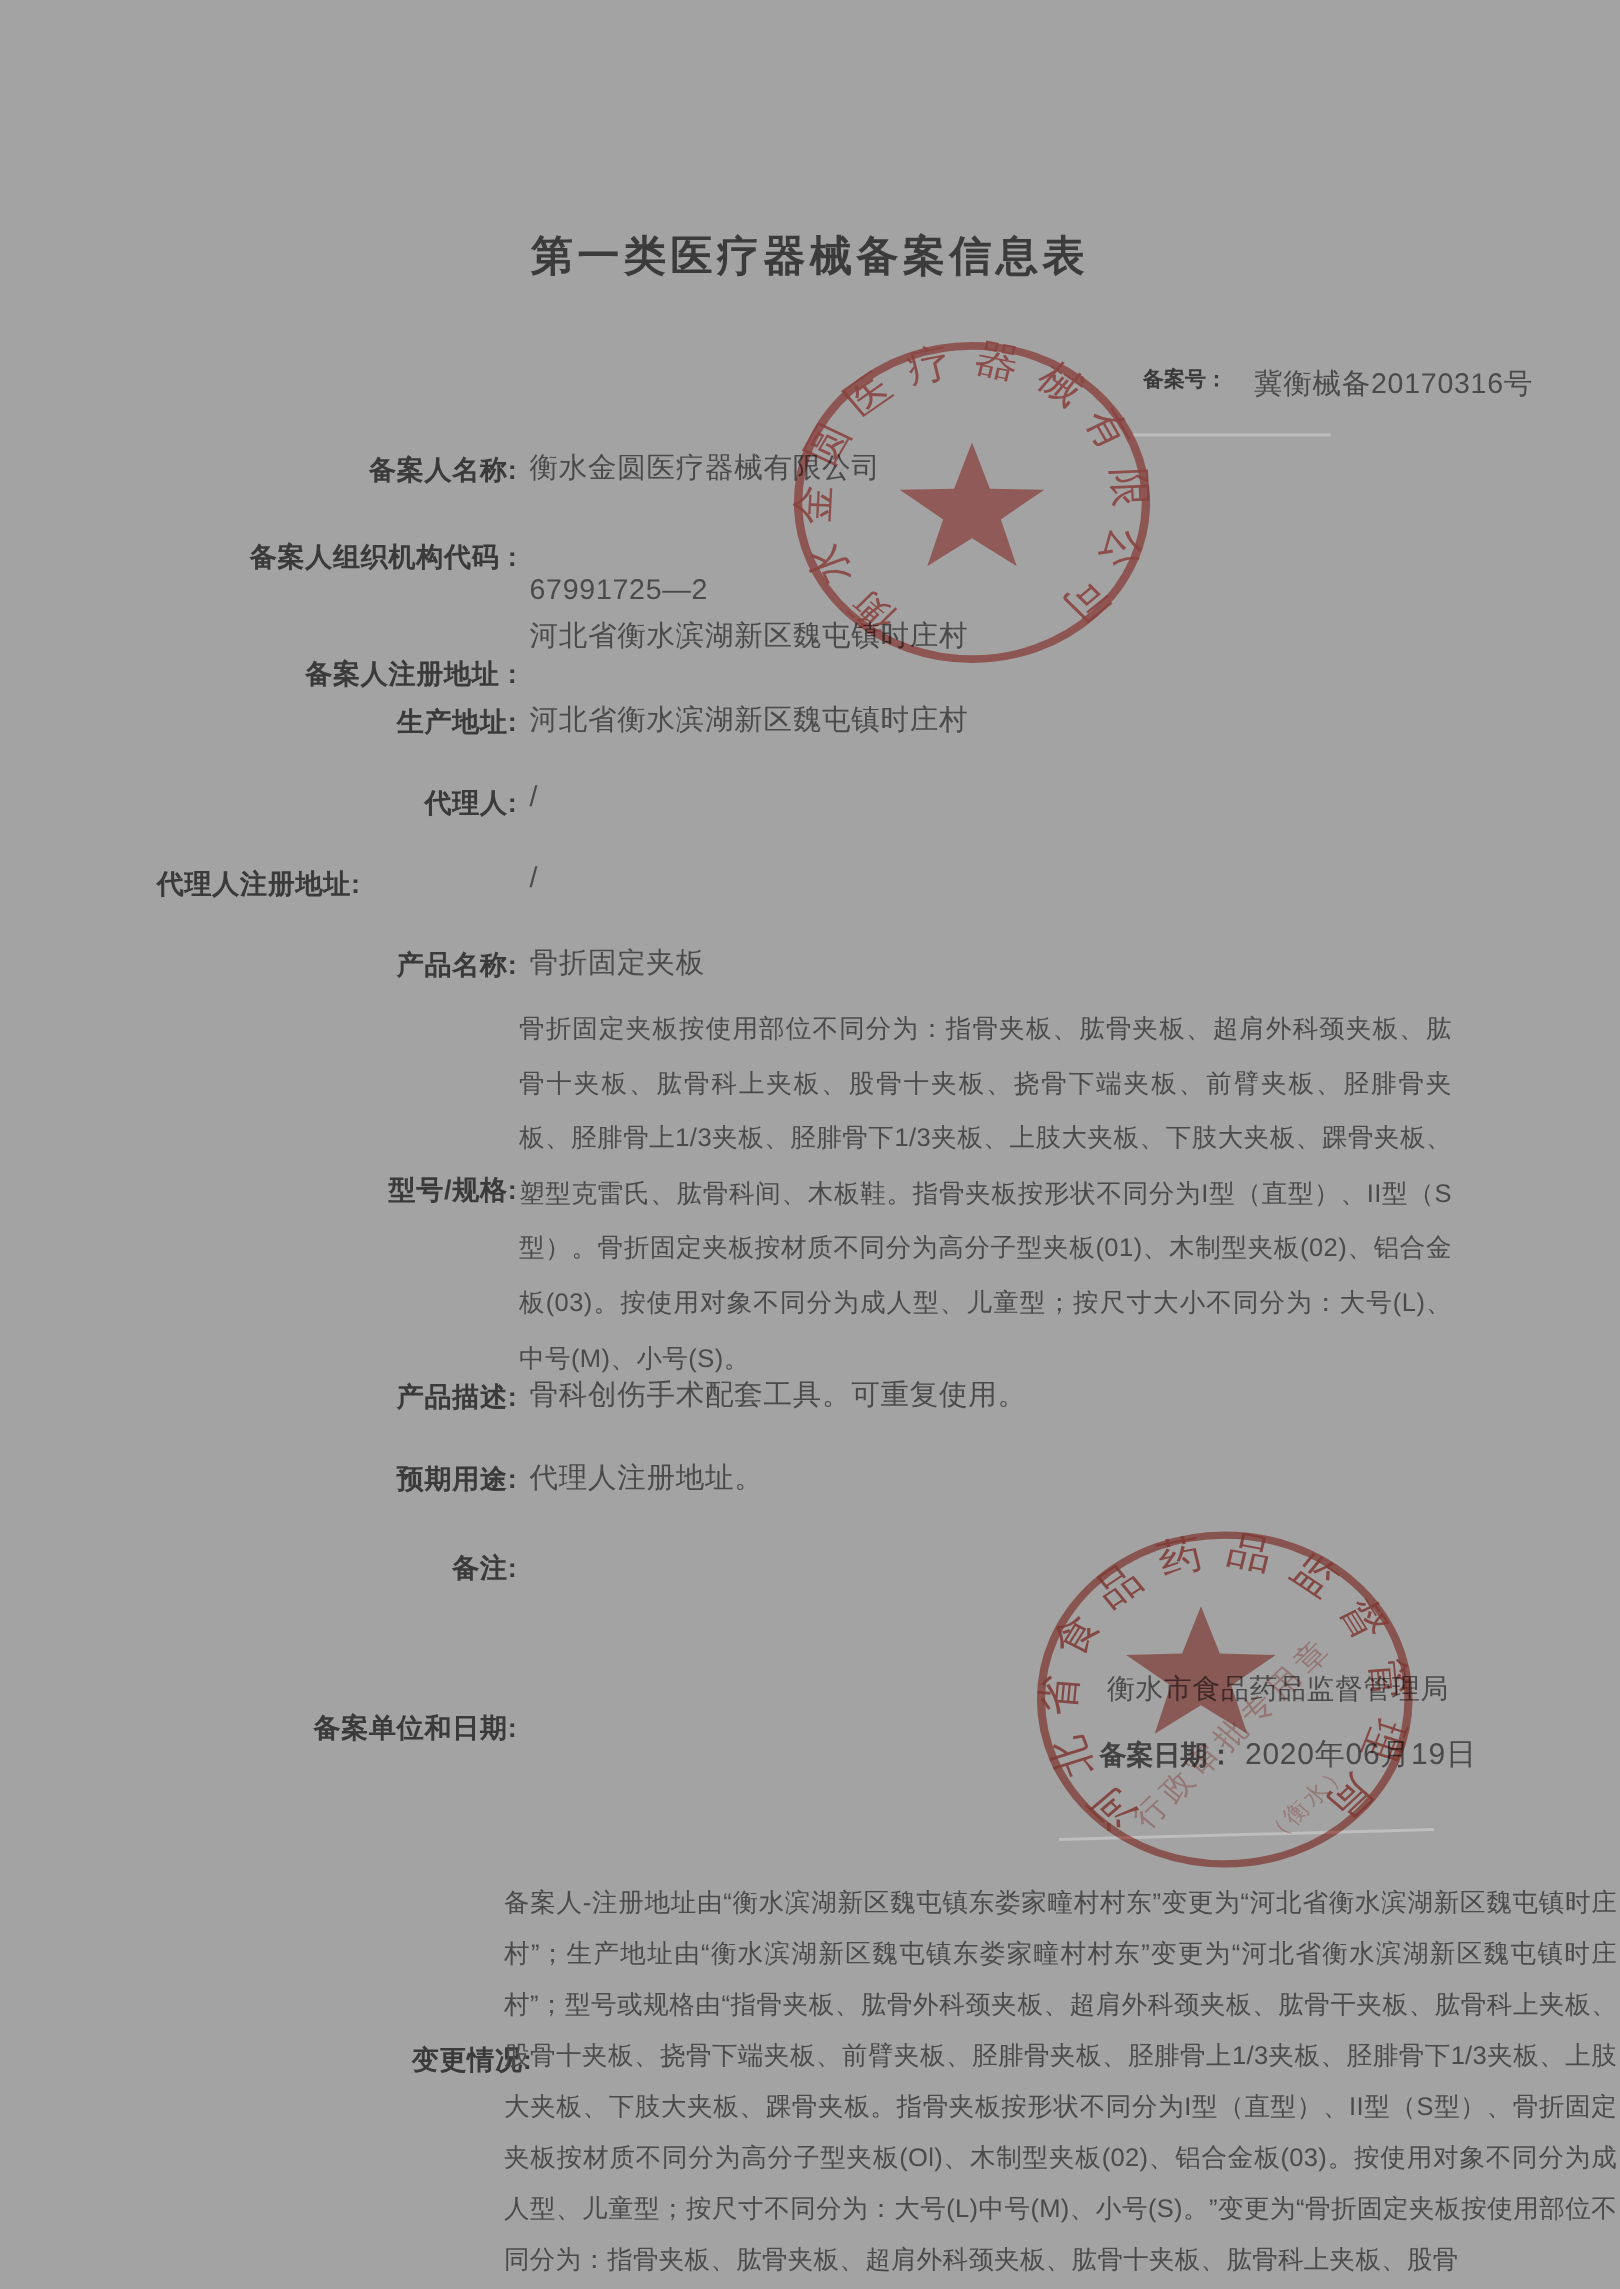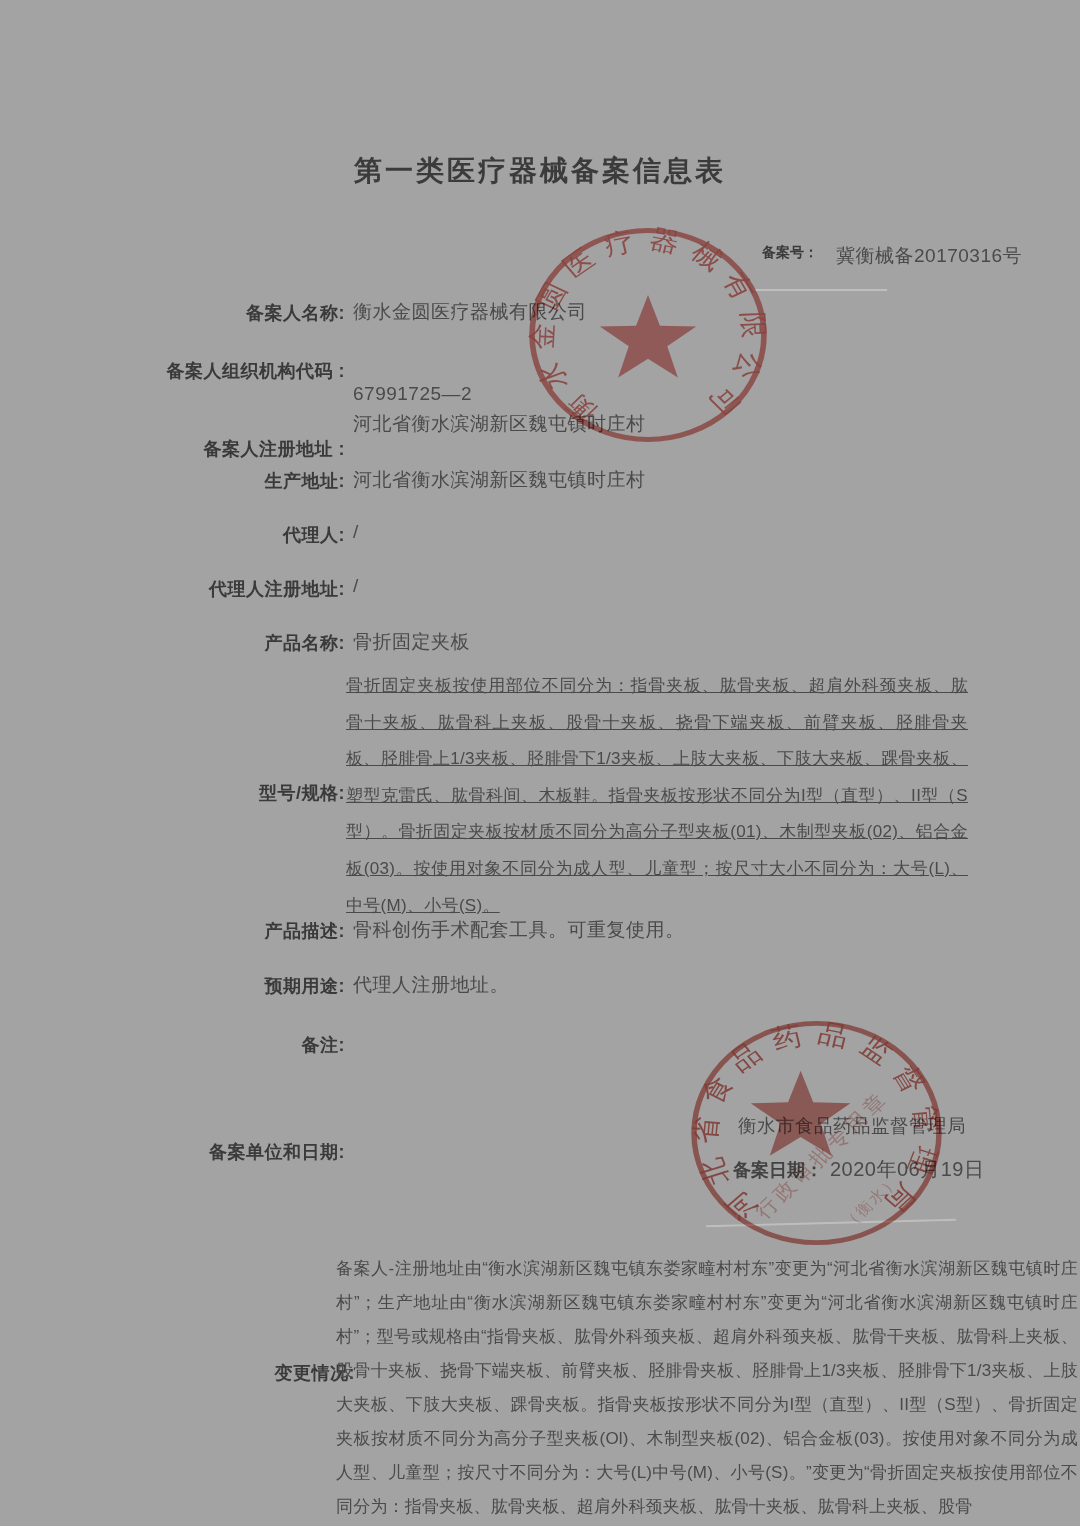--- a/index.html
+++ b/index.html
@@ -16,21 +16,21 @@
     position:absolute;left:0;width:345px;text-align:right;
     font-weight:700;font-size:18px;color:#3a3a3a;letter-spacing:.5px;white-space:nowrap;
   }
   .val{
     position:absolute;left:353px;font-size:19px;color:#4a4a4a;
     letter-spacing:.5px;white-space:nowrap;
   }
   .para{
     position:absolute;text-align:justify;color:#4a4a4a;
   }
-  .spec-para{left:346px;top:668px;width:622px;font-size:17px;line-height:36.6px;letter-spacing:.3px;text-decoration:underline;}
+  .spec-para{left:346px;top:668px;width:622px;font-size:17px;line-height:36.6px;letter-spacing:.3px;}
   .change-para{left:336px;top:1252px;width:742px;font-size:17px;line-height:34px;letter-spacing:.2px;}
   .filing-no-label{position:absolute;left:762px;top:244px;font-weight:700;font-size:14px;color:#3a3a3a;}
   .filing-no-value{position:absolute;left:836px;top:243px;font-size:19px;color:#4a4a4a;letter-spacing:.5px;}
   .unit-name{position:absolute;left:738px;top:1113px;font-size:18.5px;color:#4a4a4a;letter-spacing:.5px;}
   .date-label{position:absolute;left:733px;top:1158px;font-size:18px;font-weight:600;color:#424242;}
   .date-value{position:absolute;left:830px;top:1156px;font-size:20px;color:#4a4a4a;letter-spacing:.5px;}
   .faint-line{position:absolute;height:2px;background:#cdcdcd;opacity:.65;}
   .seal{position:absolute;mix-blend-mode:multiply;opacity:.92;}
   .seal svg{display:block;}
   .seal-ring{fill:none;stroke-width:5px;}
@@ -55,21 +55,21 @@
 
   <span class="lbl" style="top:413px;margin-top:24px;">备案人注册地址 :</span>
   <span class="val" style="top:411px;">河北省衡水滨湖新区魏屯镇时庄村</span>
 
   <span class="lbl" style="top:469px;">生产地址:</span>
   <span class="val" style="top:467px;">河北省衡水滨湖新区魏屯镇时庄村</span>
 
   <span class="lbl" style="top:523px;">代理人:</span>
   <span class="val" style="top:521px;">/</span>
 
-  <span class="lbl" style="top:577px;">代理人注册地址:</span>
+  <span class="lbl" style="top:577px;text-align:center;">代理人注册地址:</span>
   <span class="val" style="top:575px;">/</span>
 
   <span class="lbl" style="top:631px;">产品名称:</span>
   <span class="val" style="top:629px;">骨折固定夹板</span>
 
   <span class="lbl" style="top:781px;">型号/规格:</span>
   <div class="para spec-para">骨折固定夹板按使用部位不同分为：指骨夹板、肱骨夹板、超肩外科颈夹板、肱骨十夹板、肱骨科上夹板、股骨十夹板、挠骨下端夹板、前臂夹板、胫腓骨夹板、胫腓骨上1/3夹板、胫腓骨下1/3夹板、上肢大夹板、下肢大夹板、踝骨夹板、塑型克雷氏、肱骨科间、木板鞋。指骨夹板按形状不同分为I型（直型）、II型（S型）。骨折固定夹板按材质不同分为高分子型夹板(01)、木制型夹板(02)、铝合金板(03)。按使用对象不同分为成人型、儿童型；按尺寸大小不同分为：大号(L)、中号(M)、小号(S)。</div>
 
   <span class="lbl" style="top:919px;">产品描述:</span>
   <span class="val" style="top:917px;">骨科创伤手术配套工具。可重复使用。</span>

